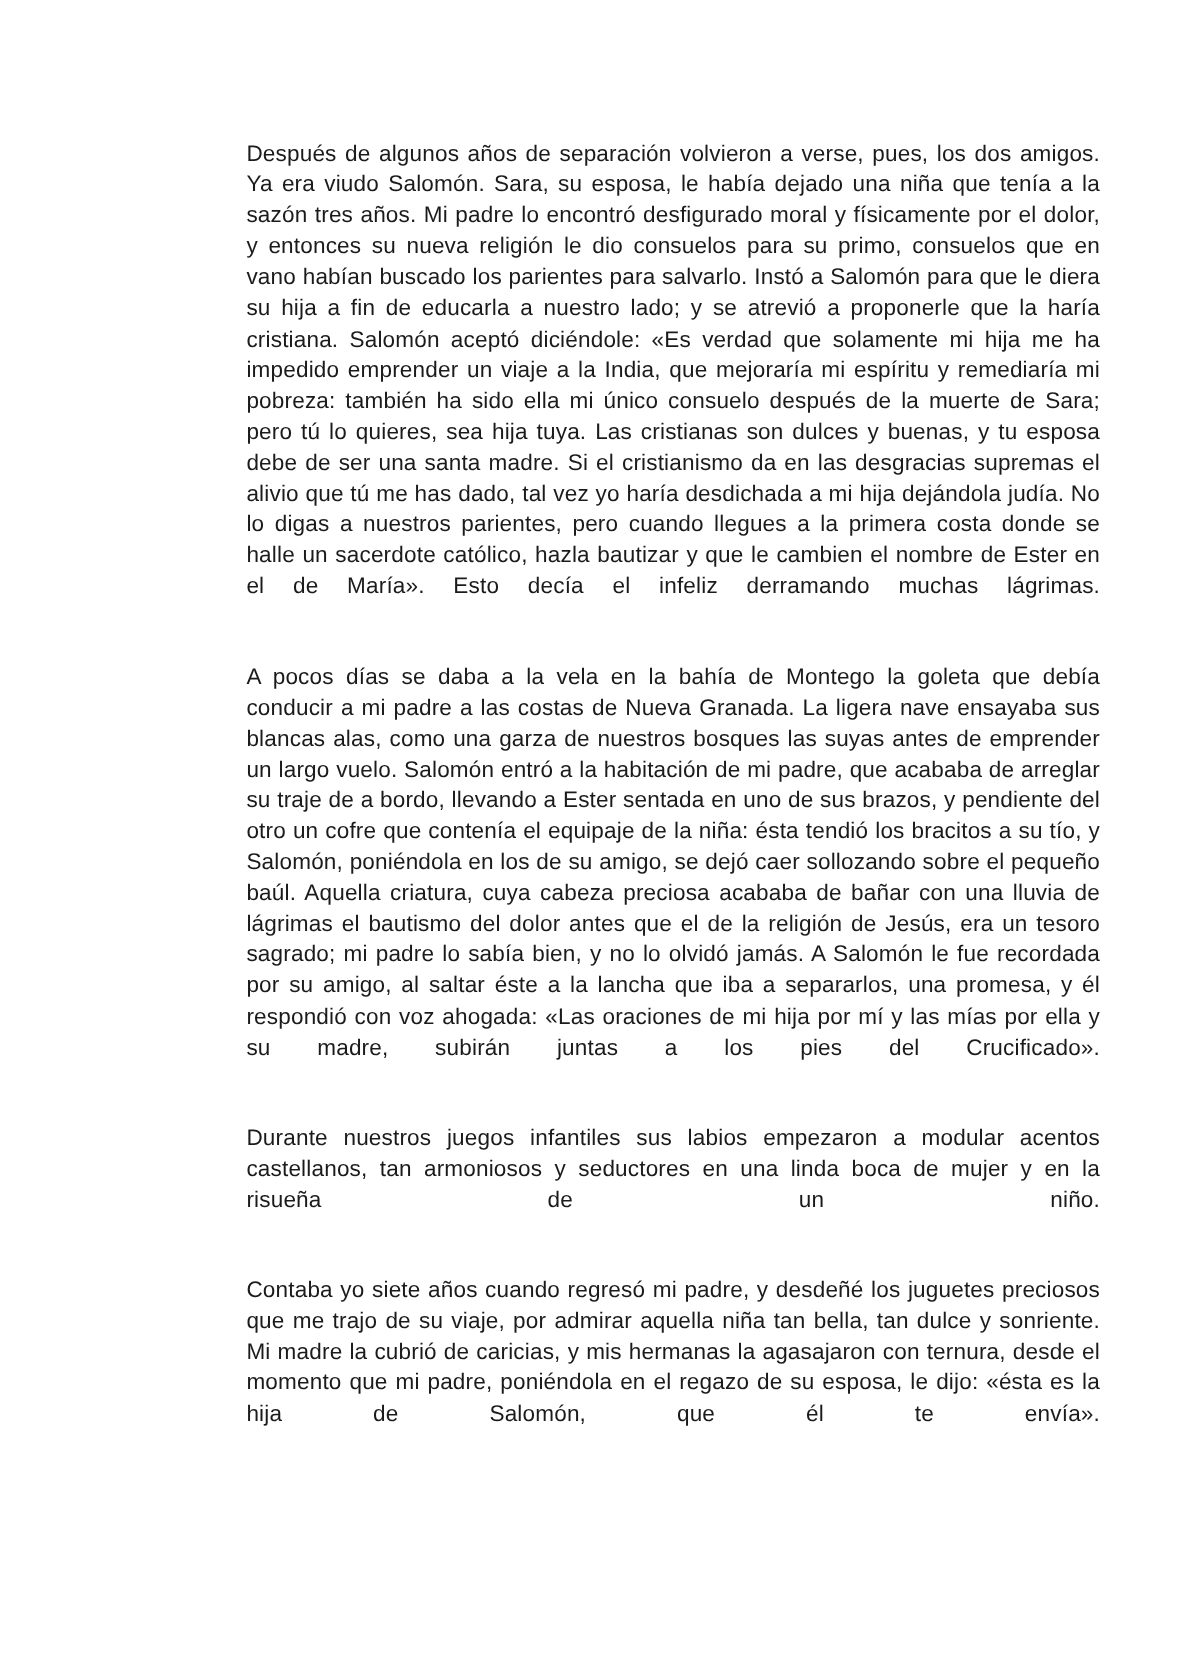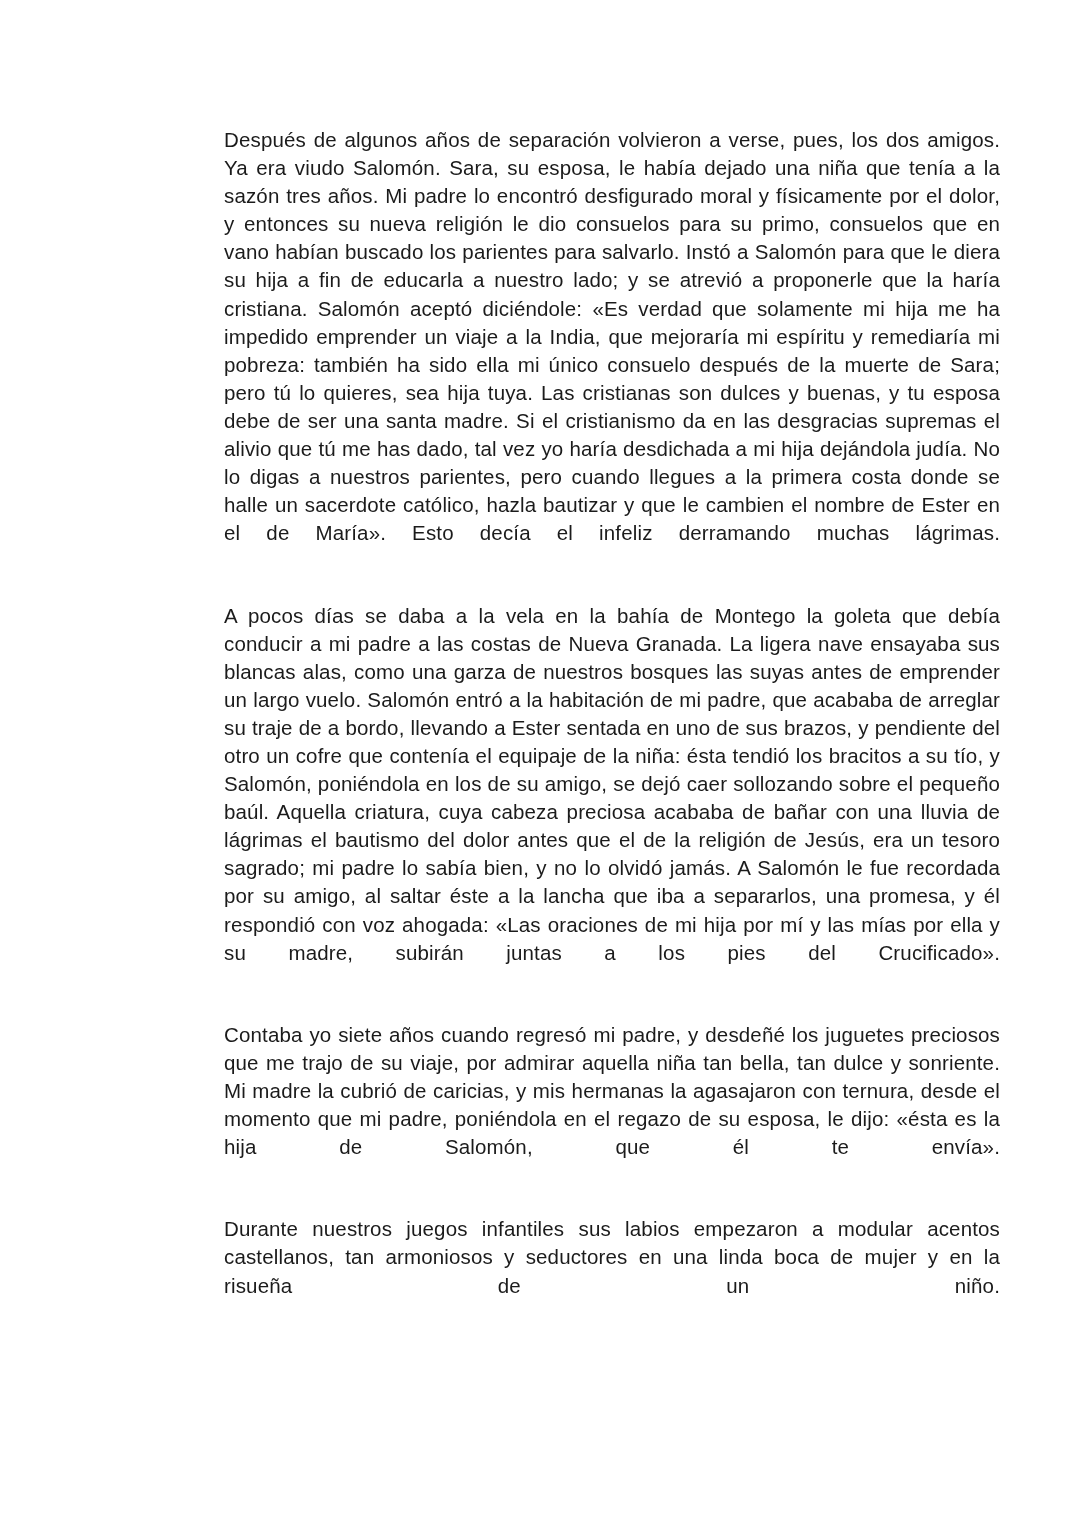--- a/index.html
+++ b/index.html
@@ -53,18 +53,18 @@
 </head>
 <body>
 
 <div class="page">
   <div class="text-body">
 
     <p class="para">Después de algunos años de separación volvieron a verse, pues, los dos amigos. Ya era viudo Salomón. Sara, su esposa, le había dejado una niña que tenía a la sazón tres años. Mi padre lo encontró desfigurado moral y físicamente por el dolor, y entonces su nueva religión le dio consuelos para su primo, consuelos que en vano habían buscado los parientes para salvarlo. Instó a Salomón para que le diera su hija a fin de educarla a nuestro lado; y se atrevió a proponerle que la haría cristiana. Salomón aceptó diciéndole: «Es verdad que solamente mi hija me ha impedido emprender un viaje a la India, que mejoraría mi espíritu y remediaría mi pobreza: también ha sido ella mi único consuelo después de la muerte de Sara; pero tú lo quieres, sea hija tuya. Las cristianas son dulces y buenas, y tu esposa debe de ser una santa madre. Si el cristianismo da en las desgracias supremas el alivio que tú me has dado, tal vez yo haría desdichada a mi hija dejándola judía. No lo digas a nuestros parientes, pero cuando llegues a la primera costa donde se halle un sacerdote católico, hazla bautizar y que le cambien el nombre de Ester en el de María». Esto decía el infeliz derramando muchas lágrimas.</p>
 
     <p class="para">A pocos días se daba a la vela en la bahía de Montego la goleta que debía conducir a mi padre a las costas de Nueva Granada. La ligera nave ensayaba sus blancas alas, como una garza de nuestros bosques las suyas antes de emprender un largo vuelo. Salomón entró a la habitación de mi padre, que acababa de arreglar su traje de a bordo, llevando a Ester sentada en uno de sus brazos, y pendiente del otro un cofre que contenía el equipaje de la niña: ésta tendió los bracitos a su tío, y Salomón, poniéndola en los de su amigo, se dejó caer sollozando sobre el pequeño baúl. Aquella criatura, cuya cabeza preciosa acababa de bañar con una lluvia de lágrimas el bautismo del dolor antes que el de la religión de Jesús, era un tesoro sagrado; mi padre lo sabía bien, y no lo olvidó jamás. A Salomón le fue recordada por su amigo, al saltar éste a la lancha que iba a separarlos, una promesa, y él respondió con voz ahogada: «Las oraciones de mi hija por mí y las mías por ella y su madre, subirán juntas a los pies del Crucificado».</p>
 
+    <p class="para">Durante nuestros juegos infantiles sus labios empezaron a modular acentos castellanos, tan armoniosos y seductores en una linda boca de mujer y en la risueña de un niño.</p>
+
     <p class="para">Contaba yo siete años cuando regresó mi padre, y desdeñé los juguetes preciosos que me trajo de su viaje, por admirar aquella niña tan bella, tan dulce y sonriente. Mi madre la cubrió de caricias, y mis hermanas la agasajaron con ternura, desde el momento que mi padre, poniéndola en el regazo de su esposa, le dijo: «ésta es la hija de Salomón, que él te envía».</p>
-
-    <p class="para">Durante nuestros juegos infantiles sus labios empezaron a modular acentos castellanos, tan armoniosos y seductores en una linda boca de mujer y en la risueña de un niño.</p>
 
   </div>
 </div>
 
 </body></html>

